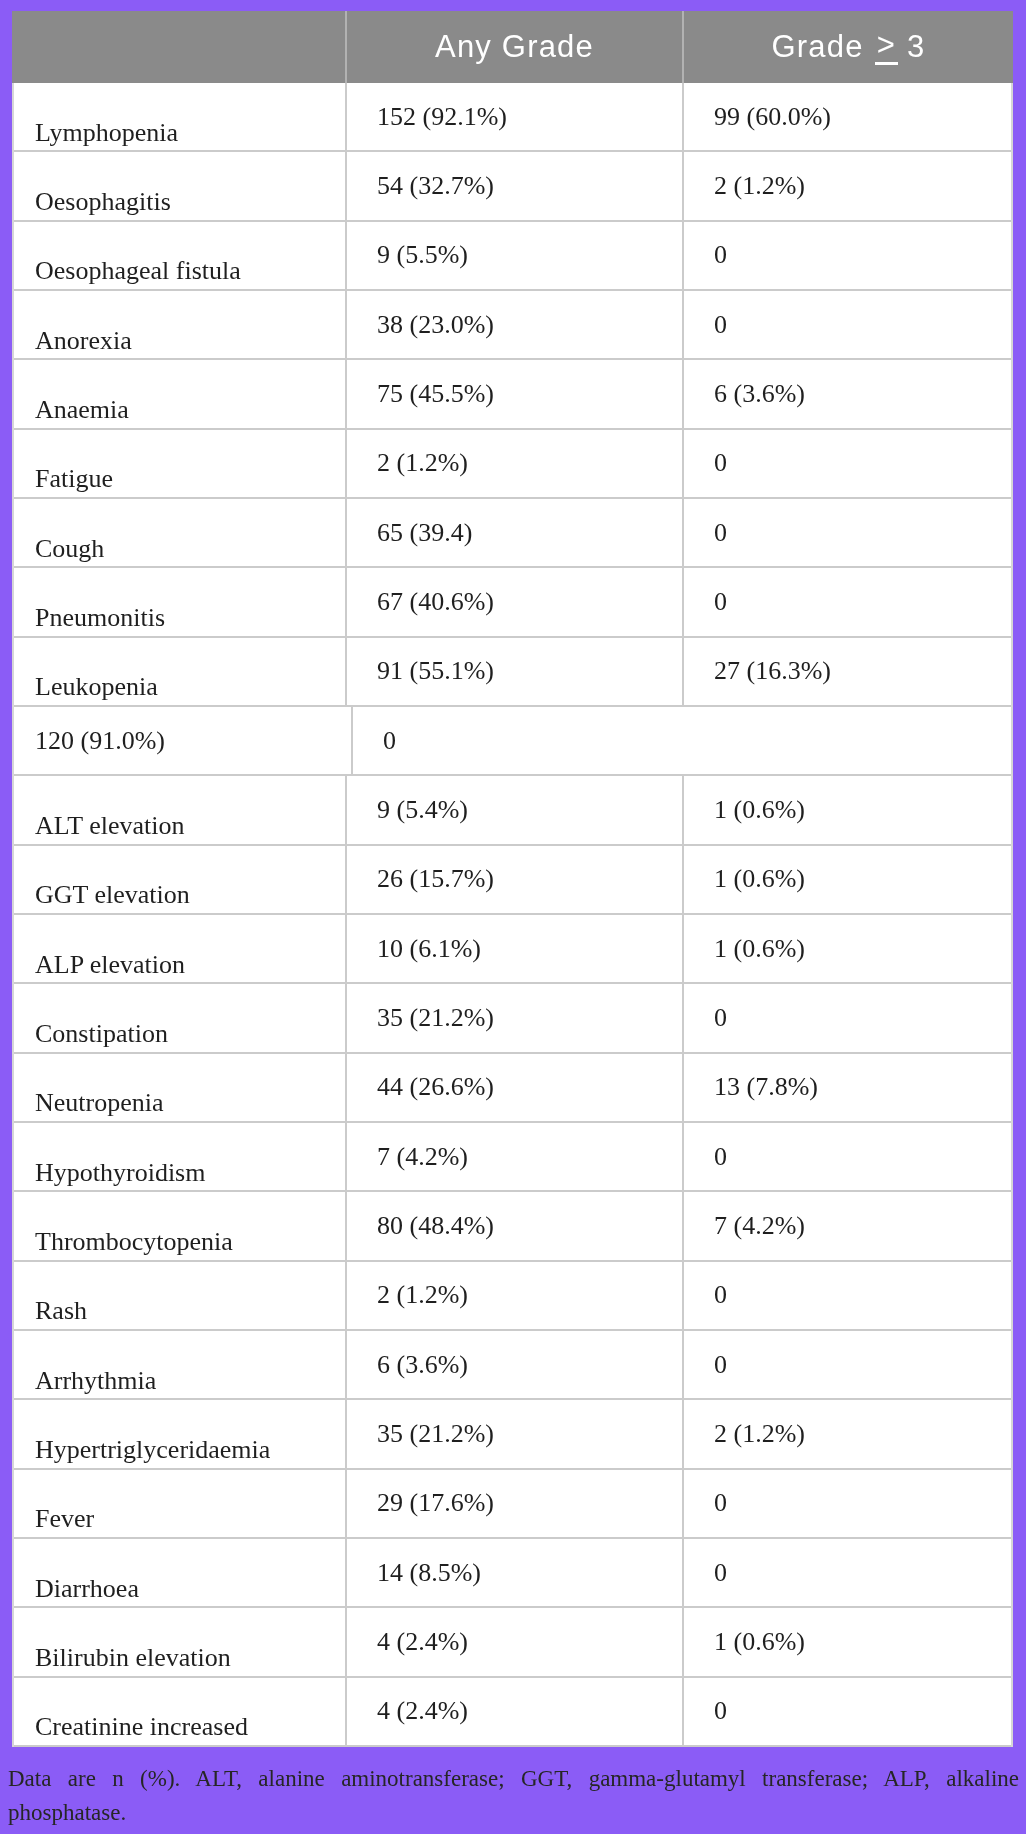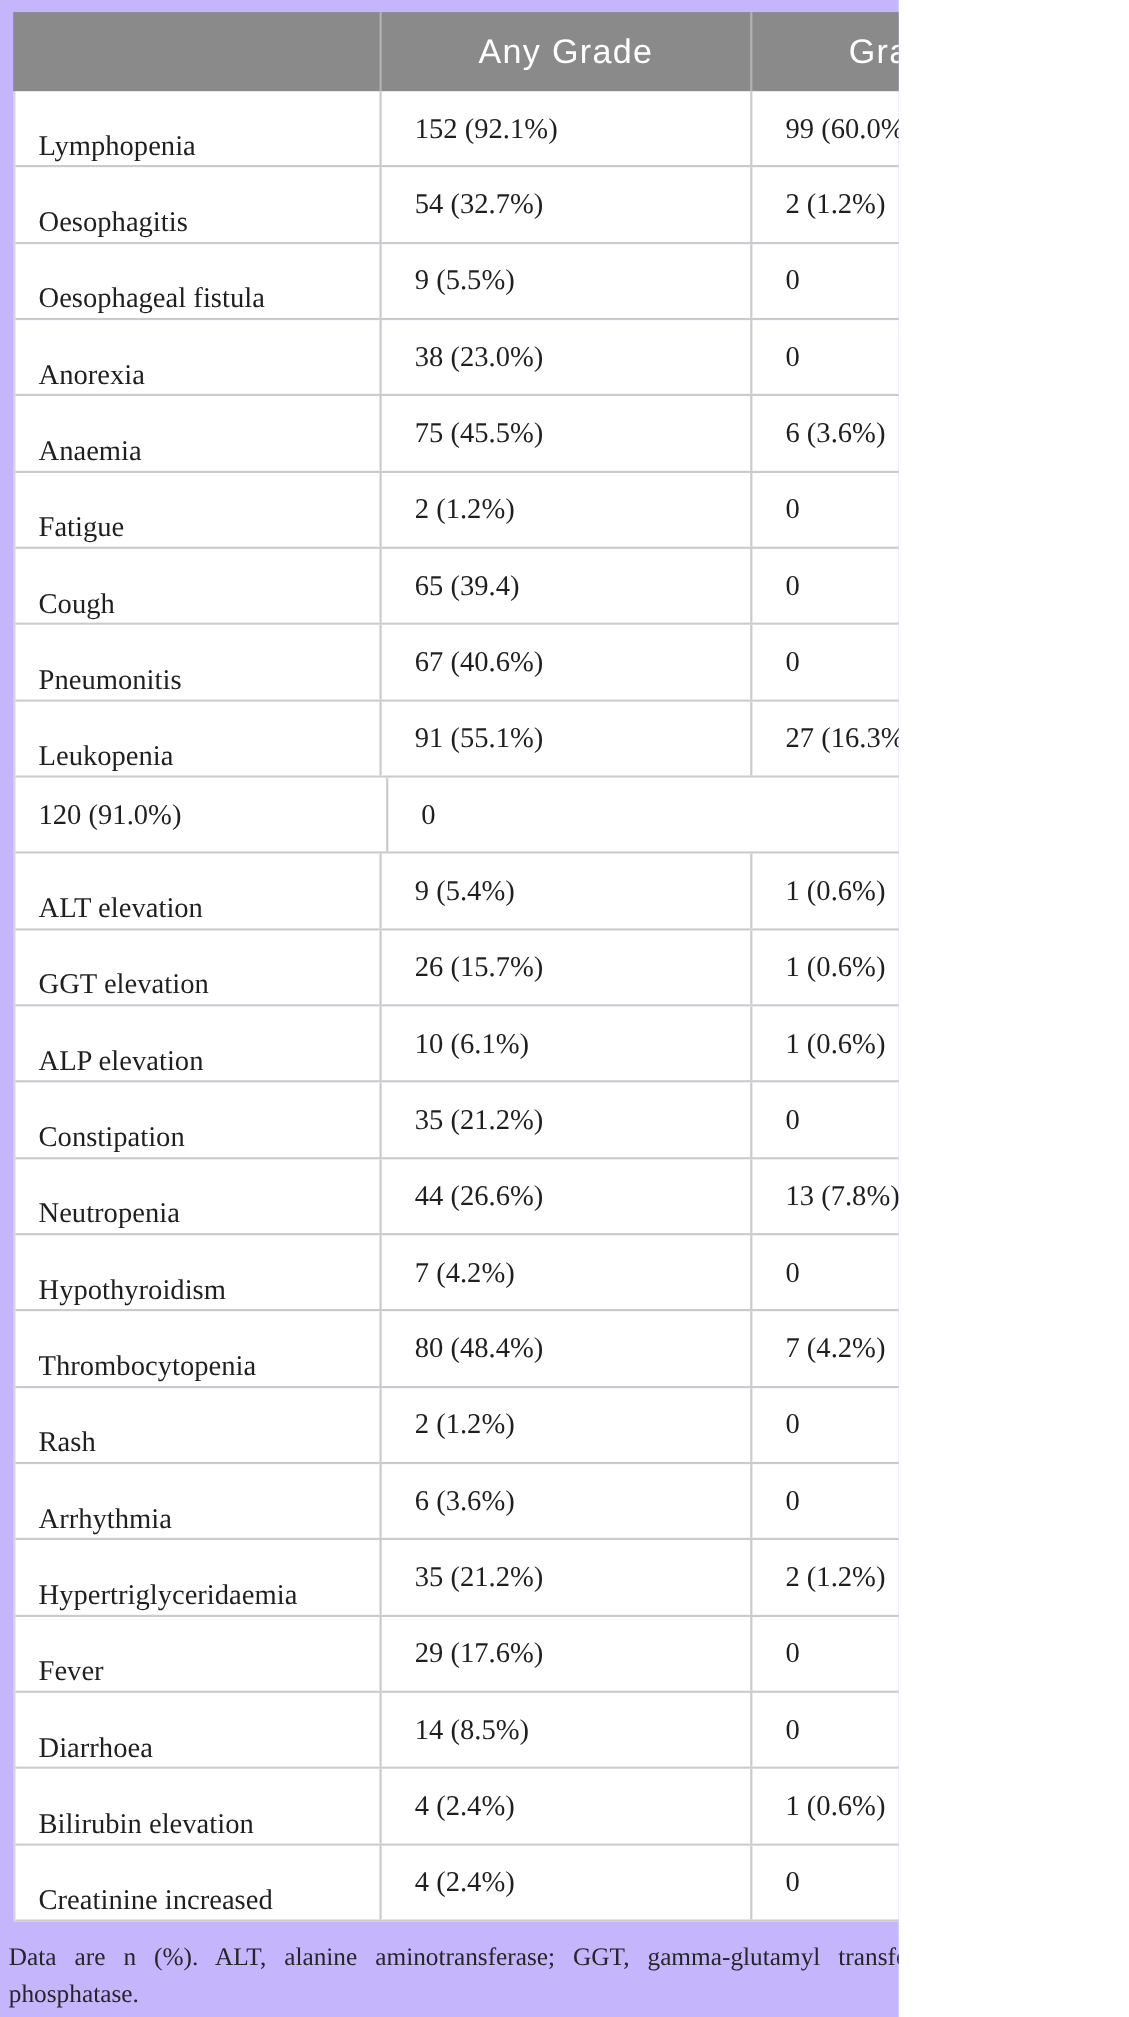--- a/index.html
+++ b/index.html
@@ -5,23 +5,23 @@
   html, body {
     margin: 0;
     padding: 0;
     background: #ffffff;
     width: 1026px;
     height: 1834px;
     font-family: "Liberation Serif", serif;
   }
   .page {
     position: relative;
-    width: 817px;
+    width: 1026px;
     height: 1834px;
-    background: #c4b5fd;
+    background: #8b5cf6;
     overflow: hidden;
   }
   .aetable {
     position: absolute;
     left: 12px;
     top: 11px;
     width: 1001px;
   }
   .thead {
     display: flex;

